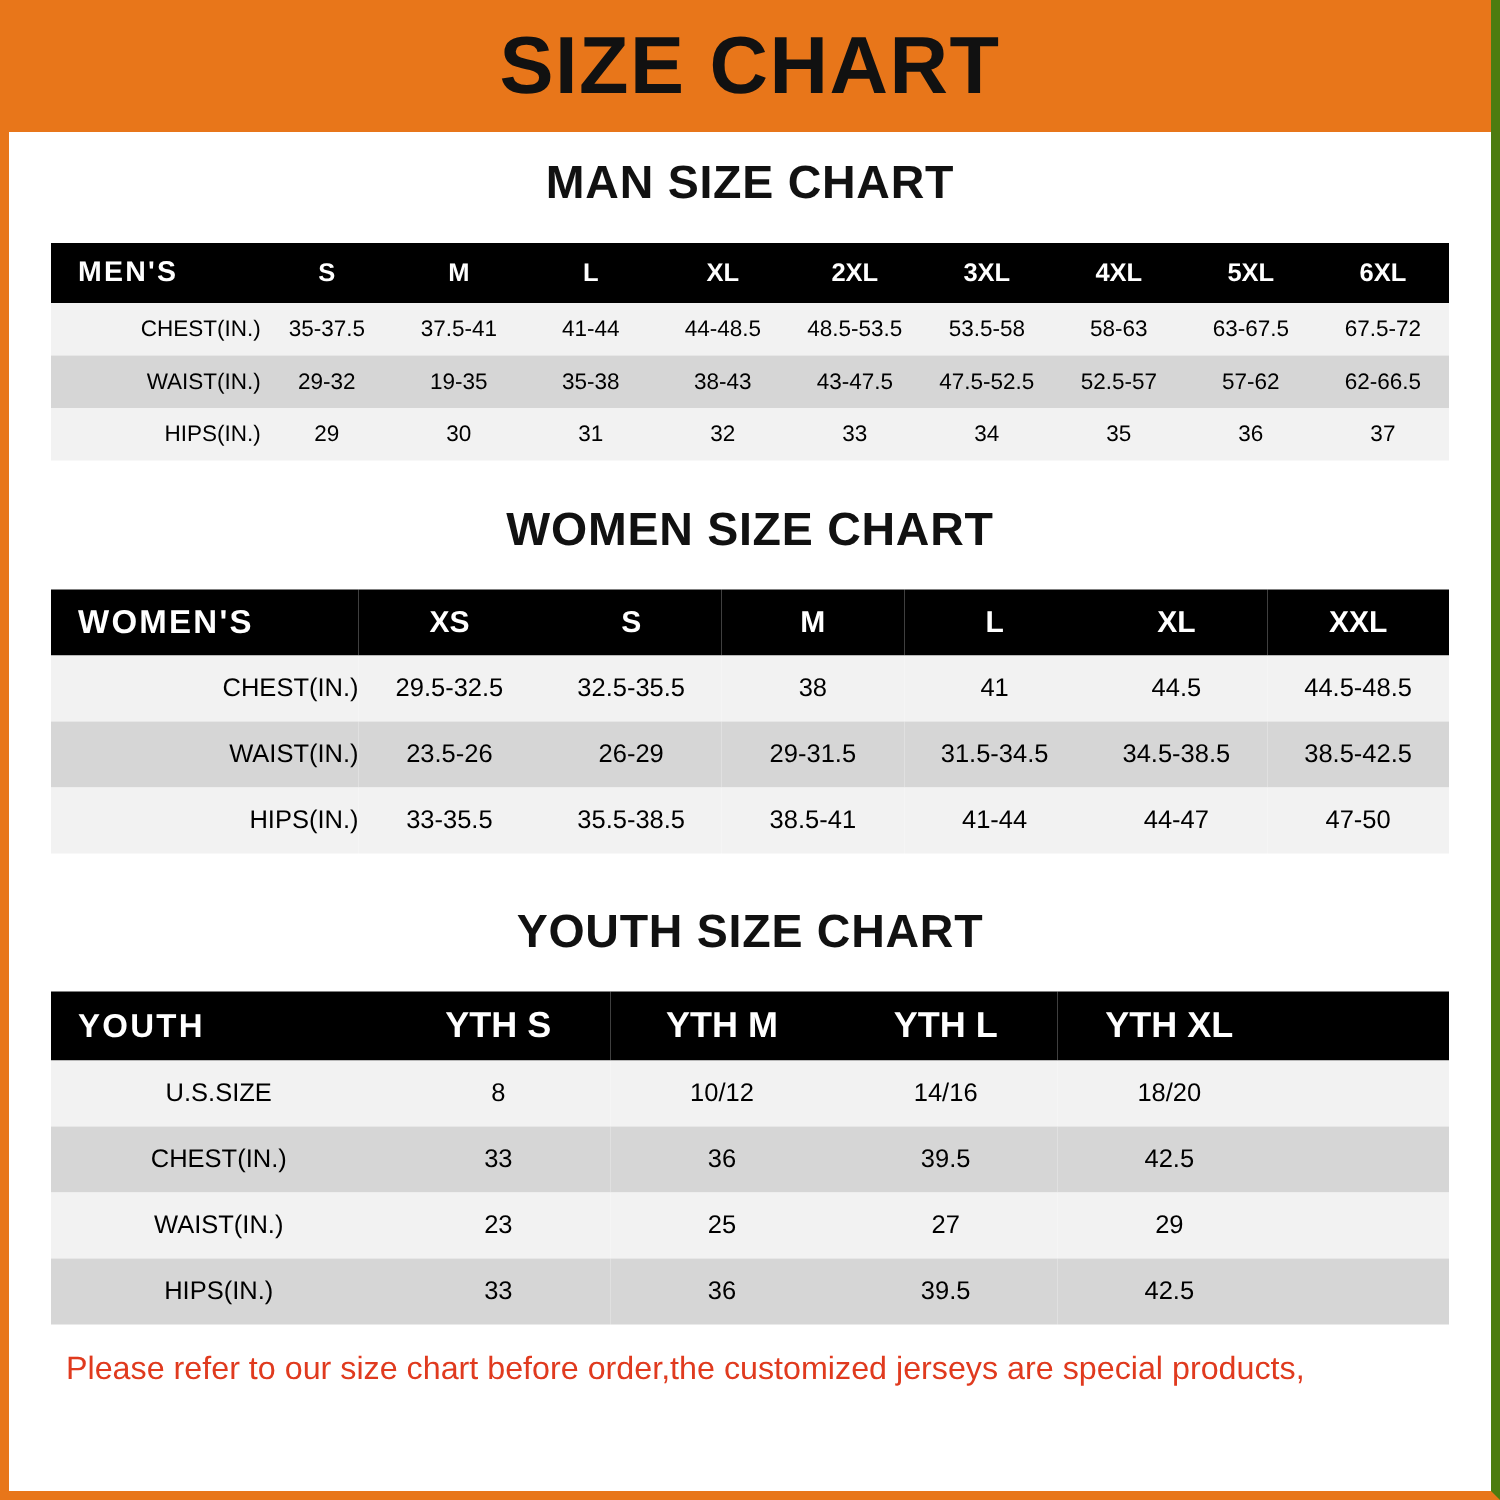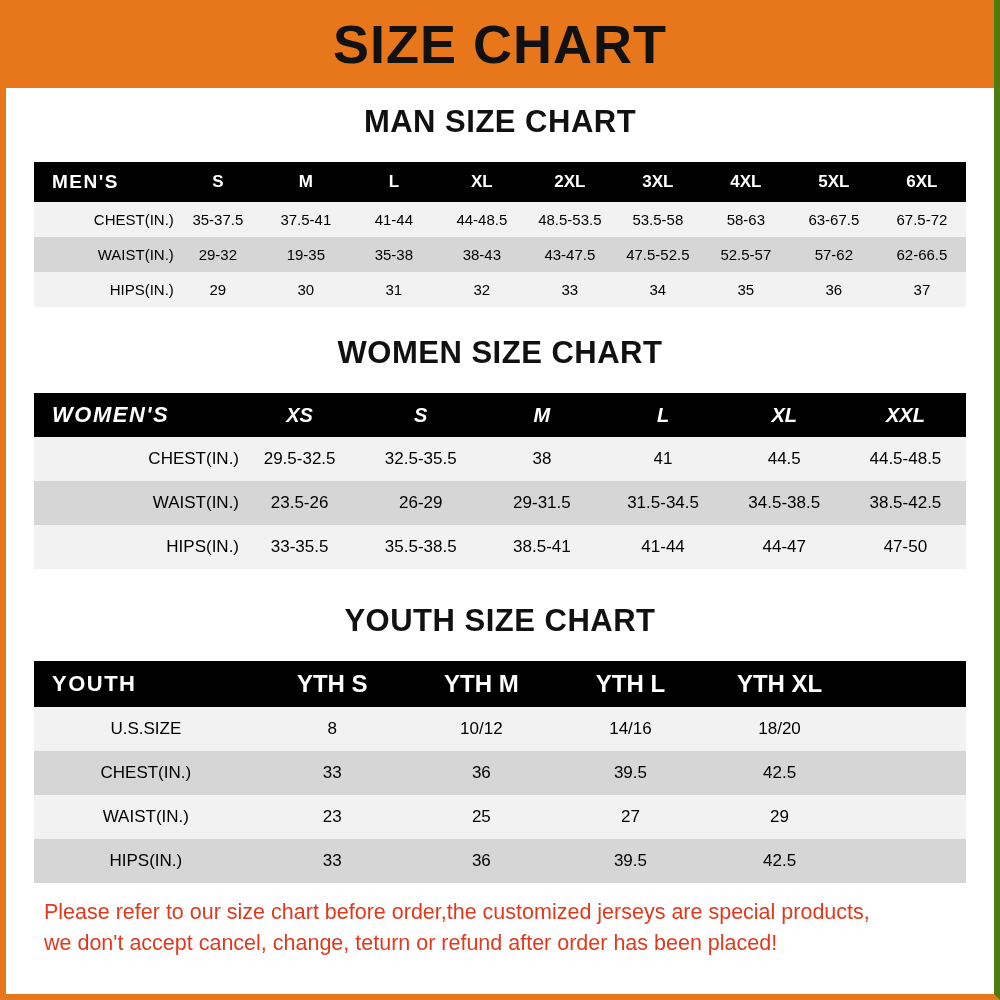--- a/index.html
+++ b/index.html
@@ -83,21 +83,21 @@
   tr.body td { padding: 9px 0; }
 
   
   .men td { font-size: 15px; }
   .men tr.hdr td { font-size: 17px; }
   .men td.rowlabel { font-size: 15px; }
   .men tr.hdr td.rowlabel { font-size: 19px; }
 
   
   .women td { font-size: 17px; }
-  .women tr.hdr td { font-size: 20px; font-style: italic; }
+  .women tr.hdr td { font-size: 20px; }
   .women tr.hdr td.rowlabel { font-size: 22px; }
   .women tr.body td { padding: 12px 0; }
 
   
   .youth td { font-size: 17px; }
   .youth tr.hdr td { font-size: 24px; }
   .youth tr.hdr td.rowlabel { font-size: 22px; }
   .youth tr.body td { padding: 12px 0; }
   .youth td.rowlabel { text-align: center; padding-right: 0; }
 
@@ -303,16 +303,15 @@
           <td>39.5</td>
           <td>42.5</td>
           <td></td>
         </tr>
       </tbody>
     </table>
   </div>
 
   <div class="note">
     <div>Please refer to our size chart before order,the customized jerseys are special products,</div>
-    <div>we don't accept cancel, change, teturn or refund after order has been placed!</div>
   </div>
 
 </div>
 
 </body></html>

